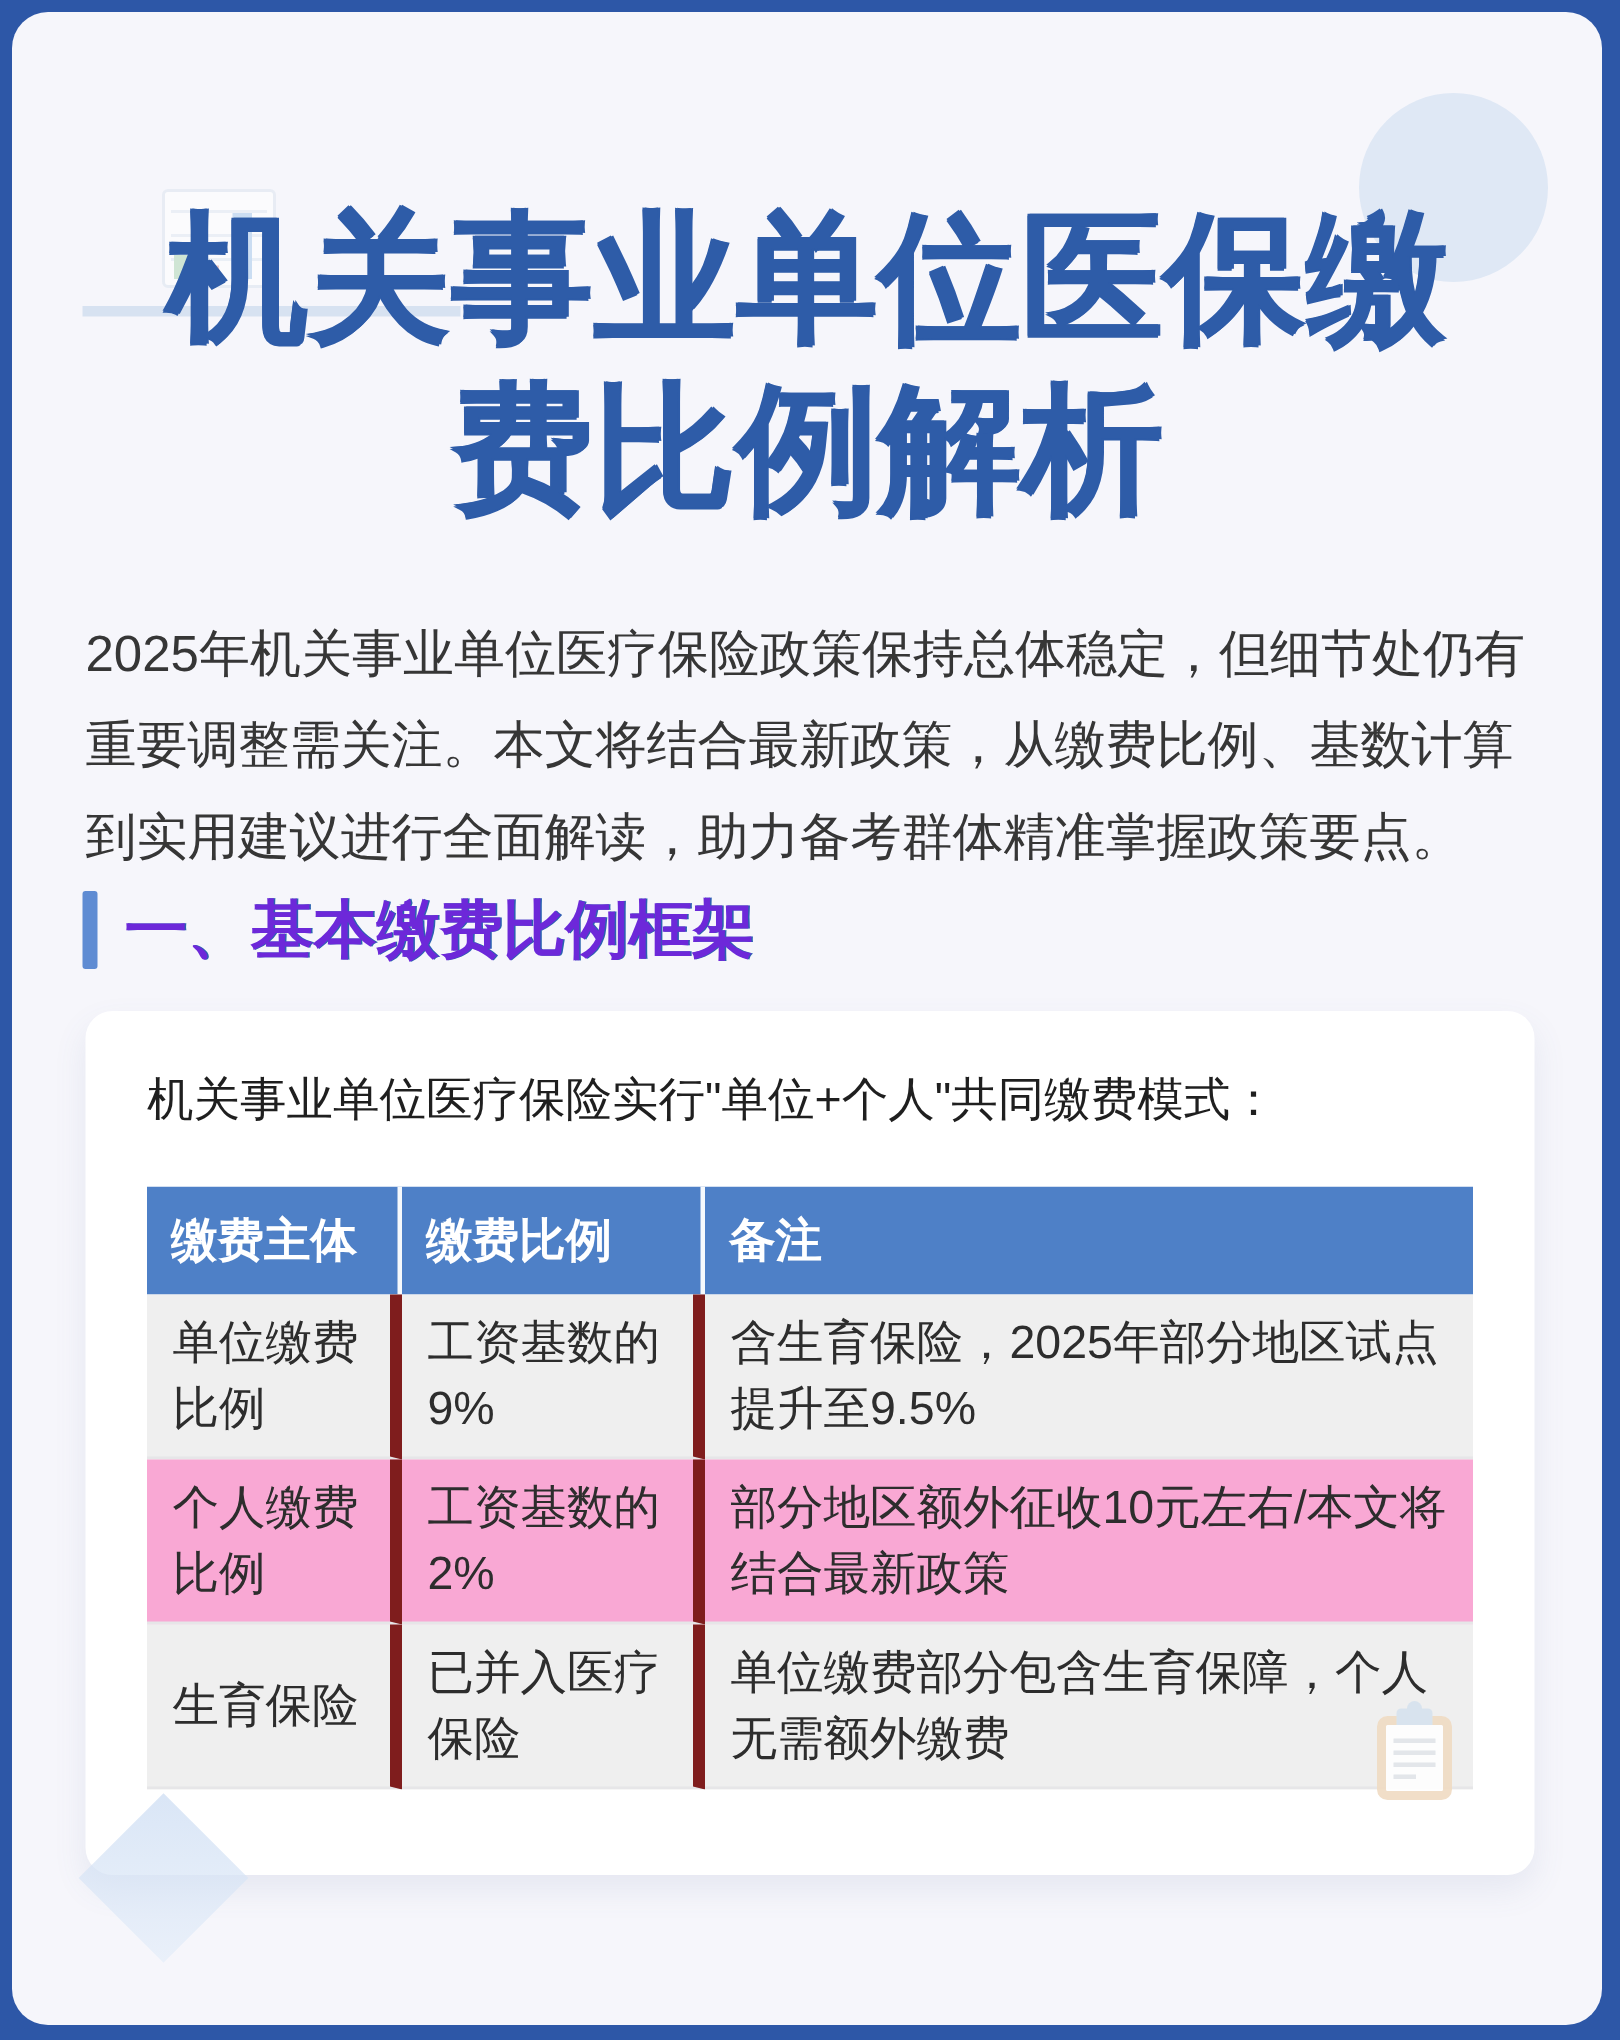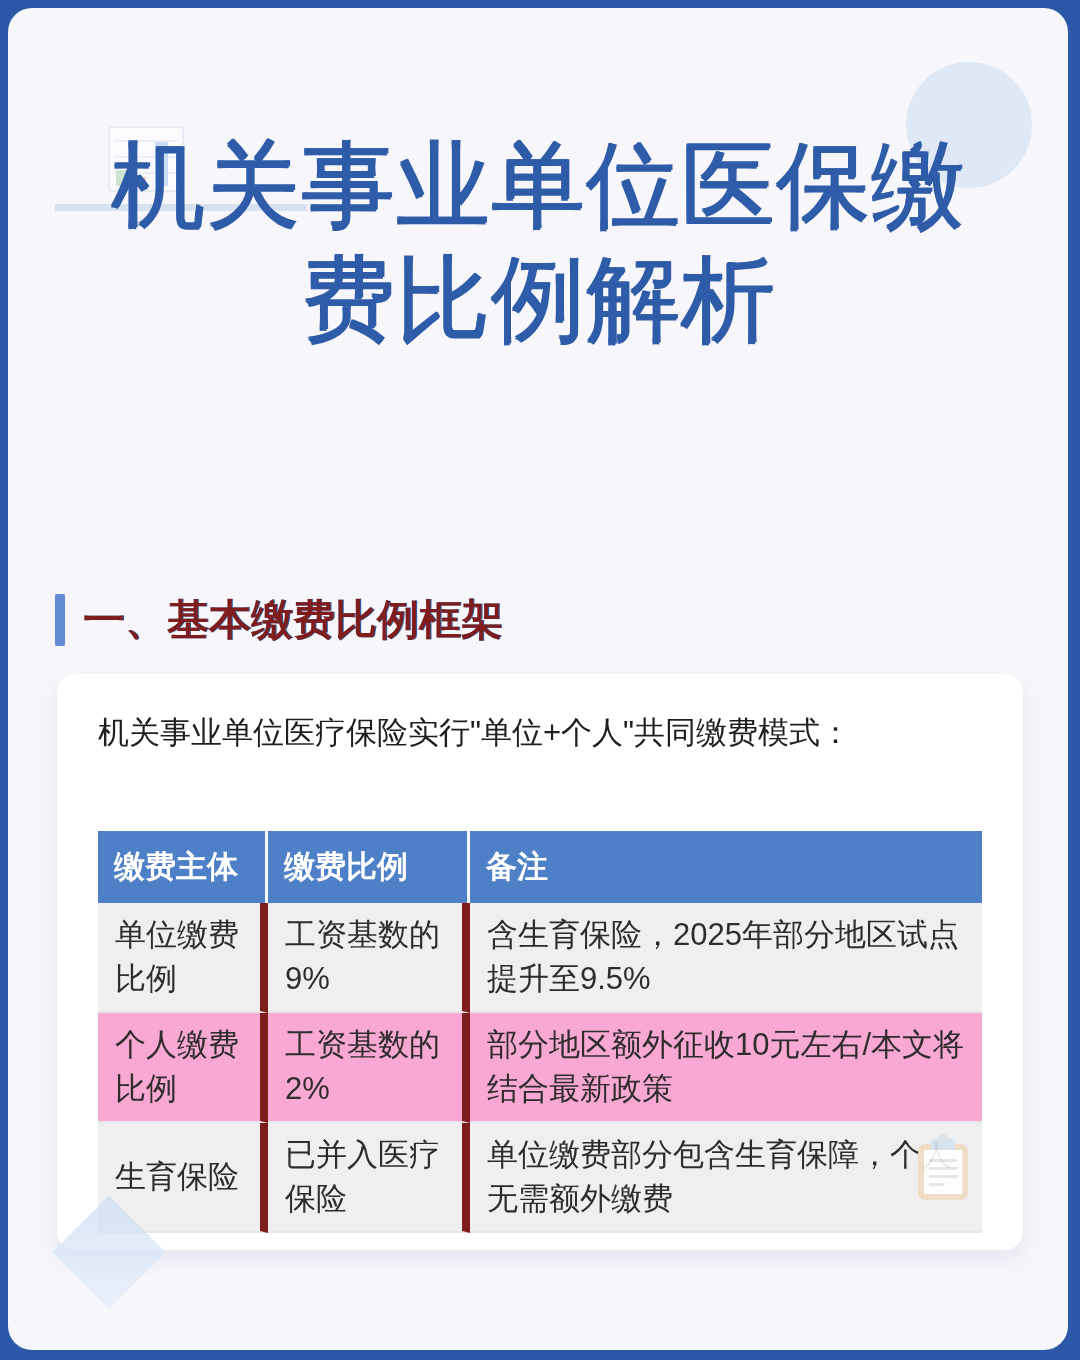--- a/index.html
+++ b/index.html
@@ -67,21 +67,21 @@
     background: linear-gradient(135deg, rgba(205,221,243,0.75), rgba(227,237,249,0.65));
     z-index: 6;
   }
   
   .title {
     position: absolute;
     left: 0; right: 0; top: 120px;
     text-align: center;
     color: #2e5ca8;
     font-size: 94px;
-    font-weight: 400;
+    font-weight: 700;
     line-height: 114px;
     letter-spacing: 1px;
     text-shadow: 1.5px 0 0 #2e5ca8, 0 1.5px 0 #2e5ca8;
     z-index: 1;
   }
   
   .intro {
     position: absolute;
     left: 49px; top: 398px;
     width: 968px;
@@ -100,21 +100,21 @@
   }
   .section-bar {
     width: 10px; height: 52px;
     background: #5f8cd3;
     border-radius: 2px;
     margin-right: 18px;
   }
   .section-title {
     font-size: 42px;
     font-weight: 900;
-    color: #7f1d1d;
+    color: #6d28d9;
     text-shadow: 1px 0 0 #2a63b0;
   }
   
   .card {
     position: absolute;
     left: 49px; top: 666px;
     width: 966px; height: 576px;
     background: #ffffff;
     border-radius: 18px;
     box-shadow: 0 10px 22px rgba(90,110,160,0.10);
@@ -132,21 +132,20 @@
     position: absolute;
     left: 41px; top: 117px;
     width: 884px;
     overflow: hidden;
   }
   table.pay-table {
     width: 884px;
     border-collapse: separate;
     border-spacing: 0;
     table-layout: fixed;
-    margin-top: 40px;
   }
   .pay-table th {
     background: #4e80c7;
     color: #ffffff;
     font-size: 31px;
     font-weight: bold;
     text-align: left;
     padding: 15px 10px 15px 16px;
     border-right: 3px solid rgba(255,255,255,0.95);
     height: 68px;
@@ -216,20 +215,21 @@
     <div class="bar-red"></div>
   </div>
 
   <div class="deco-underline"></div>
 
   <h1 class="title">
     <div>机关事业单位医保缴</div>
     <div>费比例解析</div>
   </h1>
 
+  <p class="intro">2025年机关事业单位医疗保险政策保持总体稳定，但细节处仍有重要调整需关注。本文将结合最新政策，从缴费比例、基数计算到实用建议进行全面解读，助力备考群体精准掌握政策要点。</p>
 
   <div class="section-heading">
     <div class="section-bar"></div>
     <h2 class="section-title">一、基本缴费比例框架</h2>
   </div>
 
   <div class="card">
     <p class="card-lead">机关事业单位医疗保险实行"单位+个人"共同缴费模式：</p>
 
     <div class="tbl-wrap">

